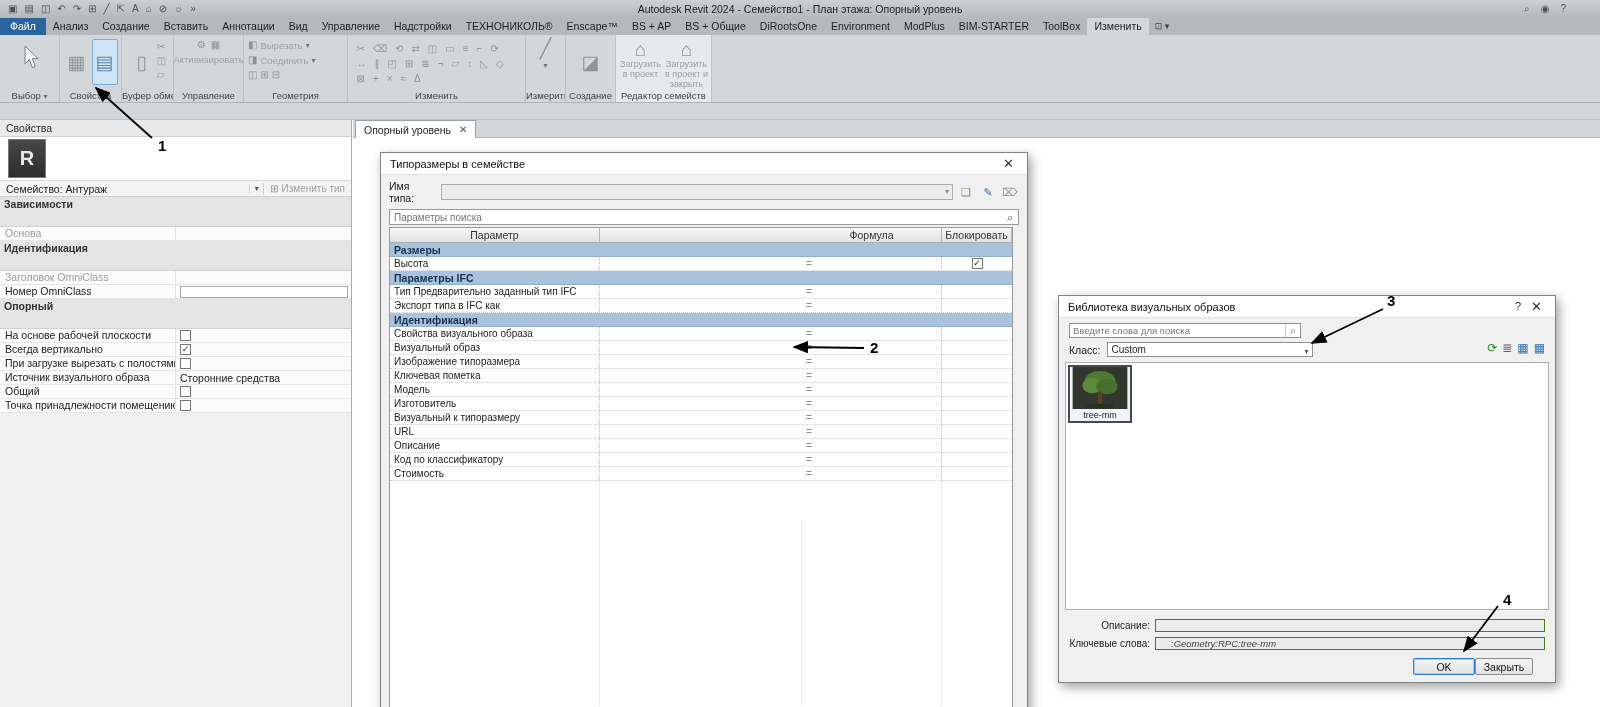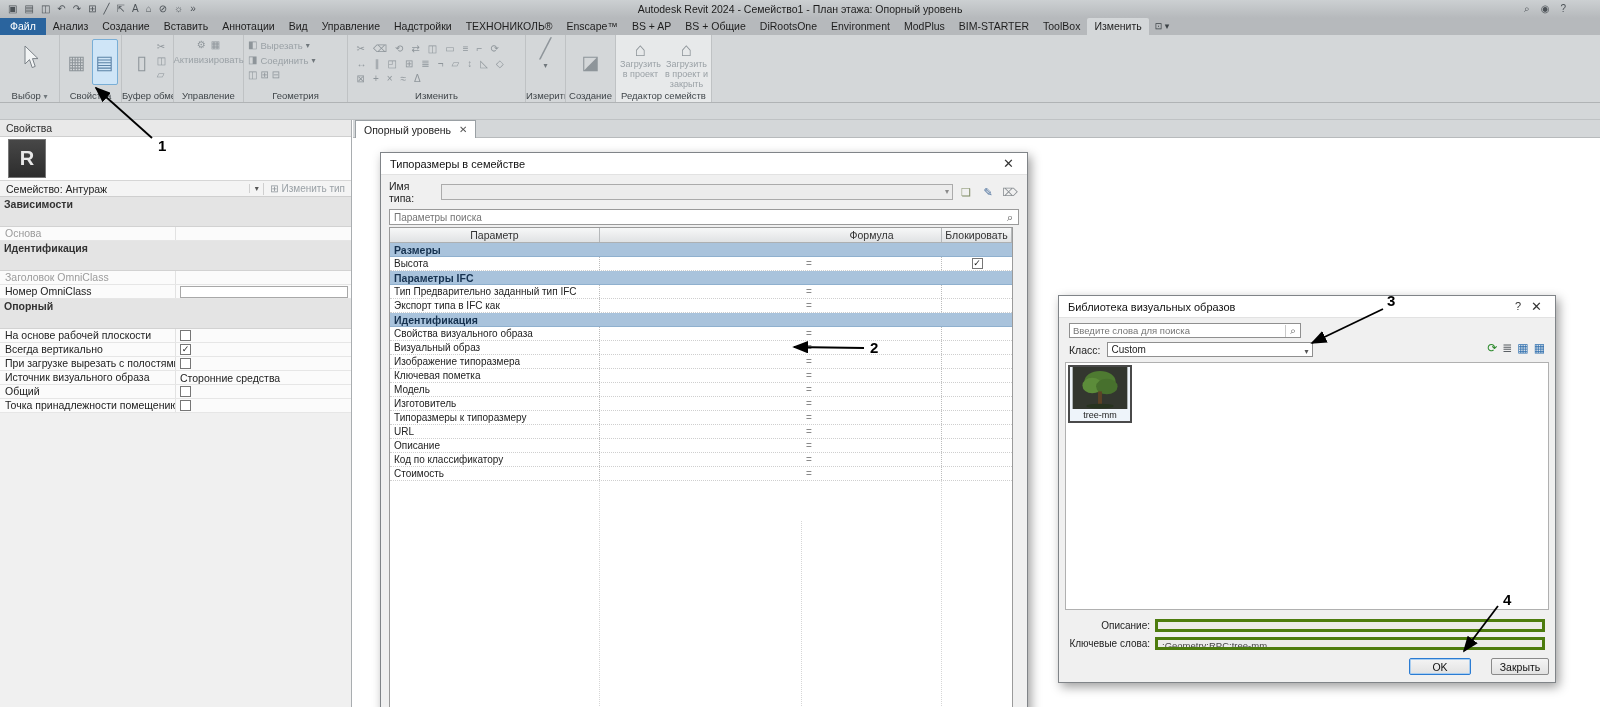--- a/index.html
+++ b/index.html
@@ -119,22 +119,22 @@
   .rpc-viewicons{position:absolute;right:10px;top:46px;display:flex;gap:5px;align-items:center;}
   .vicon{font-size:12px;line-height:1;}
   .vicon.refresh{color:#2e8b2e;}
   .vicon.list{color:#5a6065;}
   .vicon.grid{color:#2f6fae;}
   .rpc-content{position:absolute;left:6px;top:66px;right:6px;height:248px;background:#fff;border:1px solid #b0b0b0;}
   .rpc-tile{position:absolute;left:2px;top:2px;width:64px;height:58px;border:2px solid #4a4a4a;background:#eef4fa;display:flex;flex-direction:column;align-items:center;}
   .rpc-tile .lab{font-size:9px;color:#222;line-height:12px;}
   .rpc-field-row{position:absolute;left:10px;height:14px;display:flex;align-items:center;}
   .rpc-field-label{width:86px;text-align:right;font-size:10px;color:#222;padding-right:5px;white-space:nowrap;}
-  .rpc-field{width:390px;height:13px;background:#ebebeb;border:3px solid #4d7c0f;font-size:9.5px;line-height:11px;padding:0 4px;color:#444;white-space:nowrap;overflow:hidden;}
-  .rpc-btns{position:absolute;right:6px;top:362px;display:flex;gap:20px;}
+  .rpc-field{width:390px;height:13px;background:#ebebeb;border:1px solid #4d7c0f;font-size:9.5px;line-height:11px;padding:0 15px;color:#444;white-space:nowrap;overflow:hidden;font-style:italic;}
+  .rpc-btns{position:absolute;right:22px;top:362px;display:flex;gap:0;}
   .btn{height:17px;display:flex;align-items:center;justify-content:center;font-size:10.5px;background:linear-gradient(#f4f4f4,#e2e2e2);border:1px solid #8a8a8a;border-radius:2px;color:#111;}
   .btn.ok{width:62px;border:1px solid #2b7cd3;box-shadow:0 0 0 1px #a8cdf0 inset;}
   .btn.close{width:58px;}
 
   
   .ann-svg{position:absolute;left:0;top:0;width:1600px;height:707px;pointer-events:none;z-index:90;}
   .ann-nums{position:absolute;left:0;top:0;width:1600px;height:707px;pointer-events:none;z-index:91;}
   .ann-num{position:absolute;font-size:15px;font-weight:bold;color:#000;line-height:1;}
 </style>
 </head>
@@ -485,21 +485,21 @@
             <div class="ftc c3">=</div>
             <div class="ftc c4"></div>
           </div>
           <div class="ft-row">
             <div class="ftc c1">Изготовитель</div>
             <div class="ftc c2"></div>
             <div class="ftc c3">=</div>
             <div class="ftc c4"></div>
           </div>
           <div class="ft-row">
-            <div class="ftc c1">Типоразмеры к типоразмеру</div>
+            <div class="ftc c1">Визуальный к типоразмеру</div>
             <div class="ftc c2"></div>
             <div class="ftc c3">=</div>
             <div class="ftc c4"></div>
           </div>
           <div class="ft-row">
             <div class="ftc c1">URL</div>
             <div class="ftc c2"></div>
             <div class="ftc c3">=</div>
             <div class="ftc c4"></div>
           </div>

